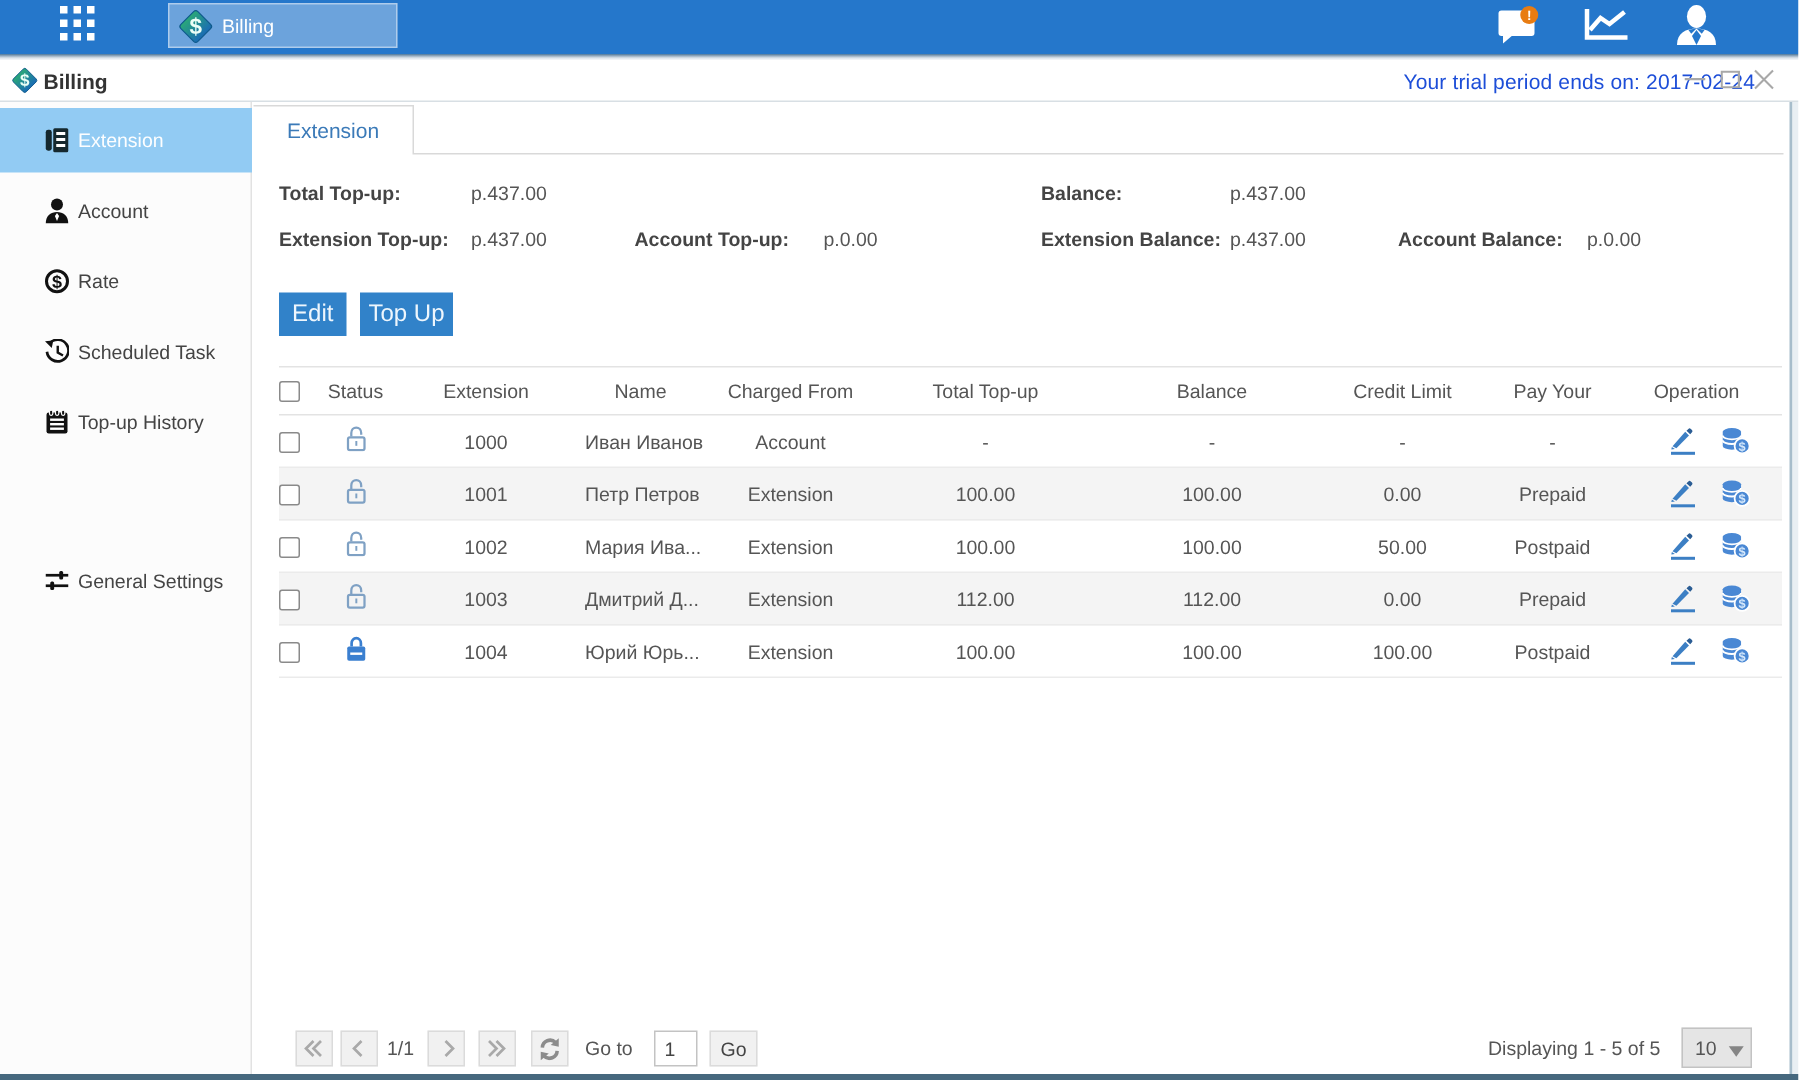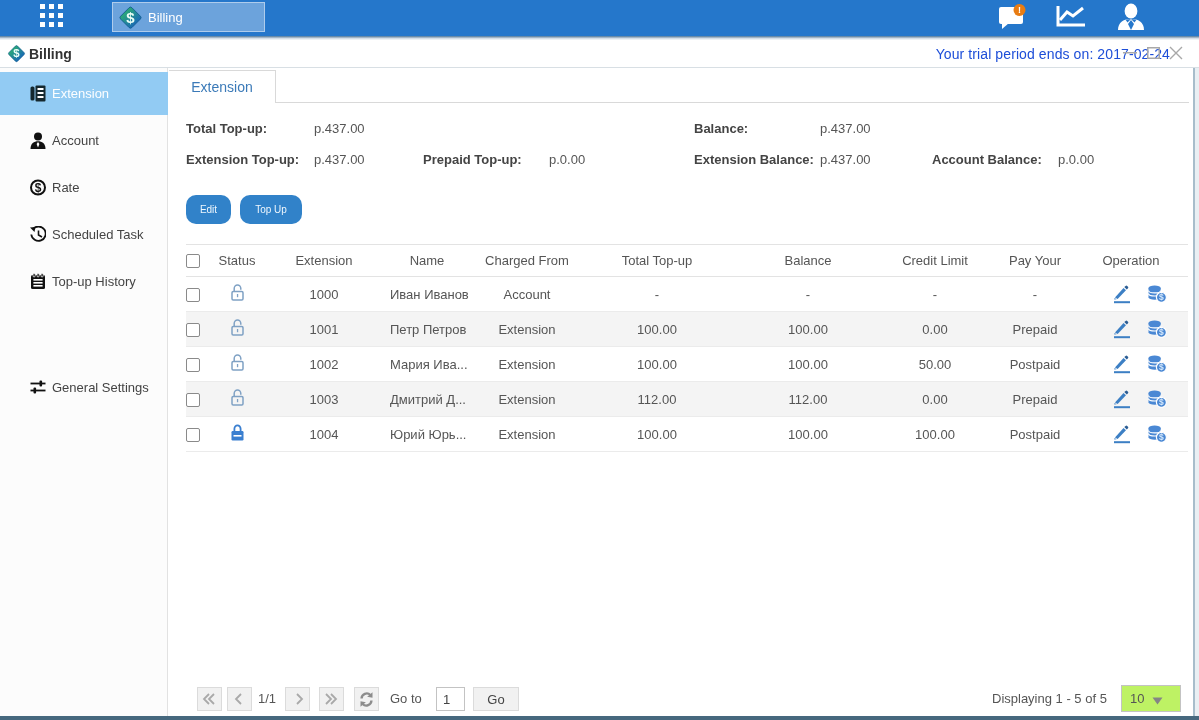--- a/index.html
+++ b/index.html
@@ -35,37 +35,37 @@
 
 
 #content { left:169px; top:68px; width:1030px; height:648px; background:#fff; }
 #tab { position:absolute; left:0px; top:2px; width:107px; height:33px; background:#fff;
   border-top:1px solid #d9d9d9; border-right:1px solid #d9d9d9; color:#3b7ab8; font-size:14px;
   text-align:center; line-height:32px; }
 #tabline { position:absolute; left:107px; top:34px; width:913px; height:1px; background:#d9d9d9; }
 
 .flabel { position:absolute; font-size:13px; font-weight:bold; color:#444; }
 .fval { position:absolute; font-size:13px; color:#555; }
-.btn { position:absolute; top:127px; height:29px; background:#3182c9; color:#eef6fd; font-size:10px;
-  text-align:center; line-height:29px; border-radius:10px; }
+.btn { position:absolute; top:127px; height:29px; background:#3182c9; color:#eef6fd; font-size:16px;
+  text-align:center; line-height:29px; border-radius:0; }
 
 
 #tbl { position:absolute; left:17px; top:176px; width:1002px; border-collapse:collapse; table-layout:fixed; font-size:13px; color:#555; }
 #tbl th { font-weight:normal; color:#555; height:32px; border-top:1px solid #e3e3e3; border-bottom:1px solid #e3e3e3; text-align:center; }
 #tbl td { height:35px; border-bottom:1px solid #ebebeb; text-align:center; white-space:nowrap; overflow:visible; }
 #tbl tr.alt td { background:#f4f4f4; }
 .cb { width:14px; height:14px; border:1px solid #8a8a8a; border-radius:2px; background:#fff; display:inline-block; vertical-align:middle; }
 
 
 #pager { position:absolute; left:0; top:617px; width:1030px; height:31px; font-size:13px; color:#555; }
 .pbtn { position:absolute; top:2px; width:25px; height:24px; background:#f1f1f1; border:1px solid #dbdbdb; }
 .ptxt { position:absolute; top:6px; }
 #goto-input { position:absolute; left:267px; top:2px; width:29px; height:24px; border:1px solid #c3c3c3; font-size:13px; font-family:"Liberation Sans",sans-serif; padding-left:6px; color:#444; }
-#gobtn { width:46px; text-align:center; color:#444; }
-#dd { position:absolute; left:952px; top:0px; width:60px; height:27px; border:1px solid #c3c3c3; background:#bef264; }
+#gobtn { width:32px; text-align:center; color:#444; }
+#dd { position:absolute; left:952px; top:0px; width:47px; height:27px; border:1px solid #c3c3c3; background:#e5e5e5; }
 #bottomstrip { left:0; top:716px; width:1199px; height:4px; background:#46687e; }
 #rightstrip { left:1193px; top:68px; width:2px; height:648px; background:#a7bdcb; }
 #rightstrip2 { left:1195px; top:68px; width:4px; height:648px; background:#e9eff3; }
 </style>
 </head>
 <body>
 <div id="app">
   <svg width="0" height="0" style="position:absolute">
     <defs>
       <g id="lockopen">
@@ -231,21 +231,21 @@
     <div id="tab">Extension</div>
     <div id="tabline"></div>
 
     <div class="flabel" style="left:17px;top:53px">Total Top-up:</div>
     <div class="fval" style="left:145px;top:53px">p.437.00</div>
     <div class="flabel" style="left:525px;top:53px">Balance:</div>
     <div class="fval" style="left:651px;top:53px">p.437.00</div>
 
     <div class="flabel" style="left:17px;top:84px">Extension Top-up:</div>
     <div class="fval" style="left:145px;top:84px">p.437.00</div>
-    <div class="flabel" style="left:254px;top:84px">Prepaid Top-up:</div>
+    <div class="flabel" style="left:254px;top:84px">Account Top-up:</div>
     <div class="fval" style="left:380px;top:84px">p.0.00</div>
     <div class="flabel" style="left:525px;top:84px">Extension Balance:</div>
     <div class="fval" style="left:651px;top:84px">p.437.00</div>
     <div class="flabel" style="left:763px;top:84px">Account Balance:</div>
     <div class="fval" style="left:889px;top:84px">p.0.00</div>
 
     <div class="btn" style="left:17px;width:45px">Edit</div>
     <div class="btn" style="left:71px;width:62px">Top Up</div>
 
     <table id="tbl">

